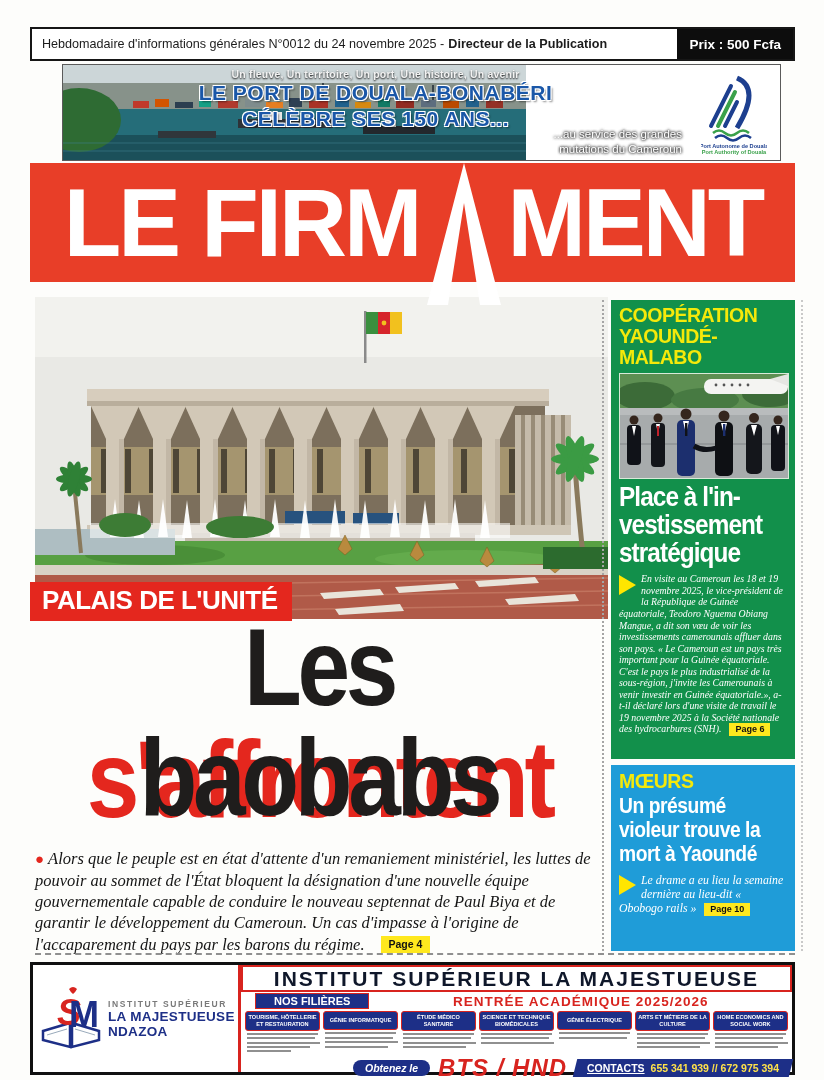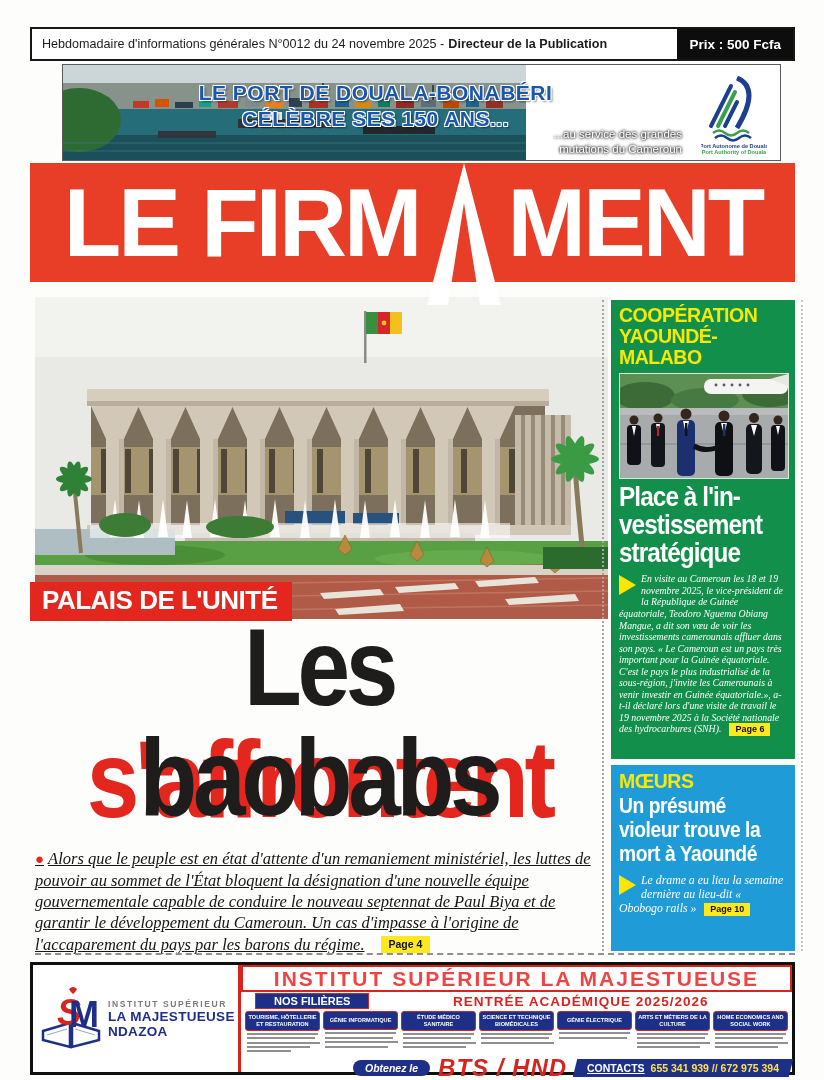--- a/index.html
+++ b/index.html
@@ -46,21 +46,21 @@
   .kicker{left:30px;top:582px;background:#e4271e;color:#fff;font-weight:bold;font-size:26px;
           padding:3px 14px 5px 12px;z-index:6;letter-spacing:-.5px;}
 
   .h1{left:30px;width:578px;text-align:center;line-height:1;z-index:4;}
   .h1 span{display:inline-block;transform:scaleX(.86);transform-origin:center;
            font-size:110px;font-weight:bold;letter-spacing:-5px;}
   .h1a{top:612px;color:#1f1d1c;}
   .h1b{top:724px;color:#e4271e;}
 
   .lede{left:35px;top:848px;width:576px;font-family:"Liberation Serif",serif;font-style:italic;
-        font-size:16.5px;line-height:1.3;color:#151515;text-decoration:underline;}
+        font-size:16.5px;line-height:1.3;color:#151515;}
   .bullet{color:#e4271e;font-style:normal;font-size:15px;margin-right:4px;}
   .pbadge{display:inline-block;background:#ffe81e;color:#111;font-family:"Liberation Sans",sans-serif;
           font-style:normal;font-weight:bold;font-size:10.5px;padding:2px 8px;margin-left:16px;vertical-align:2px;}
 
   .dash-h{left:35px;top:953px;width:760px;border-top:2px dashed #8f8f8f;height:0;}
   .dot-v{left:602px;top:300px;height:651px;width:0;border-left:2px dotted #a5a5a5;}
   .dot-v2{left:801px;top:300px;height:651px;width:0;border-left:2px dotted #c9c9c9;}
 
   
   .green-box{left:611px;top:300px;width:184px;height:459px;background:#12904b;padding:5px 8px;}
@@ -81,21 +81,21 @@
   .blue-box .side-body{font-size:11.8px;line-height:1.22;}
 
   
   .ad{left:30px;top:962px;width:765px;height:113px;border:3px solid #101010;background:#fff;display:flex;}
   .ad-left{width:197px;flex:none;display:flex;align-items:center;gap:5px;padding:4px 2px 4px 6px;
            border-right:3px solid #d8241f;}
   .ad-school-label{font-size:8.5px;letter-spacing:1.6px;color:#7a7a7a;font-weight:bold;}
   .ad-school-name,.ad-school-campus{font-size:13.5px;font-weight:bold;color:#1d2f87;letter-spacing:.3px;}
   .ad-right{flex:1;display:flex;flex-direction:column;min-width:0;}
   .ad-strip{background:#d8241f;padding:2px;}
-  .ad-strip-inner{background:#fff;text-align:center;color:#ef4444;font-weight:bold;font-size:21px;
+  .ad-strip-inner{background:#fff;text-align:center;color:#0f172a;font-weight:bold;font-size:21px;
                   letter-spacing:2px;line-height:1.1;white-space:nowrap;overflow:hidden;}
   .ad-row2{display:flex;align-items:center;height:17px;margin-top:1px;}
   .nf{background:#1d2f87;color:#fff;font-weight:bold;font-size:11px;padding:1px 18px;margin-left:14px;
       border:1px solid #d8241f;white-space:nowrap;}
   .rentree{flex:1;text-align:center;color:#d8241f;font-weight:bold;font-size:13.5px;letter-spacing:1px;white-space:nowrap;}
   .ad-cols{display:flex;gap:3px;padding:2px 4px;flex:1;}
   .col{flex:1;min-width:0;}
   .colh{background:#1d2f87;border:1px solid #d8241f;border-radius:3px;color:#fff;font-weight:bold;
         font-size:5.6px;line-height:1.2;text-align:center;padding:2px 1px;min-height:13px;
         display:flex;align-items:center;justify-content:center;}
@@ -160,20 +160,21 @@
             <rect x="205" y="47" width="14" height="8" fill="#e8e8e6"></rect>
            <rect x="300" y="61" width="72" height="8" fill="#23282d"></rect>
             <rect x="322" y="55" width="11" height="7" fill="#dcdcda"></rect>
            <rect x="95" y="66" width="58" height="7" fill="#30363b"></rect>
           </g>
         <g stroke="#3f7f8c" stroke-width="1" opacity=".6">
             <line x1="0" y1="78" x2="463" y2="78"></line>
             <line x1="0" y1="86" x2="463" y2="86"></line>
           </g>
       </svg>
+      <div class="bp-tagline">Un fleuve, Un territoire, Un port, Une histoire, Un avenir</div>
       <div class="bp-title1">LE PORT DE DOUALA-BONABÉRI</div>
       <div class="bp-title2">CÉLÈBRE SES 150 ANS...</div>
       <div class="bp-sub">
         <div>...au service des grandes</div>
         <div>mutations du Cameroun</div>
       </div>
     </div>
     <div class="banner-cell banner-right">
       <svg width="66" height="86" viewBox="0 0 66 86">
         <g stroke-linecap="round">

